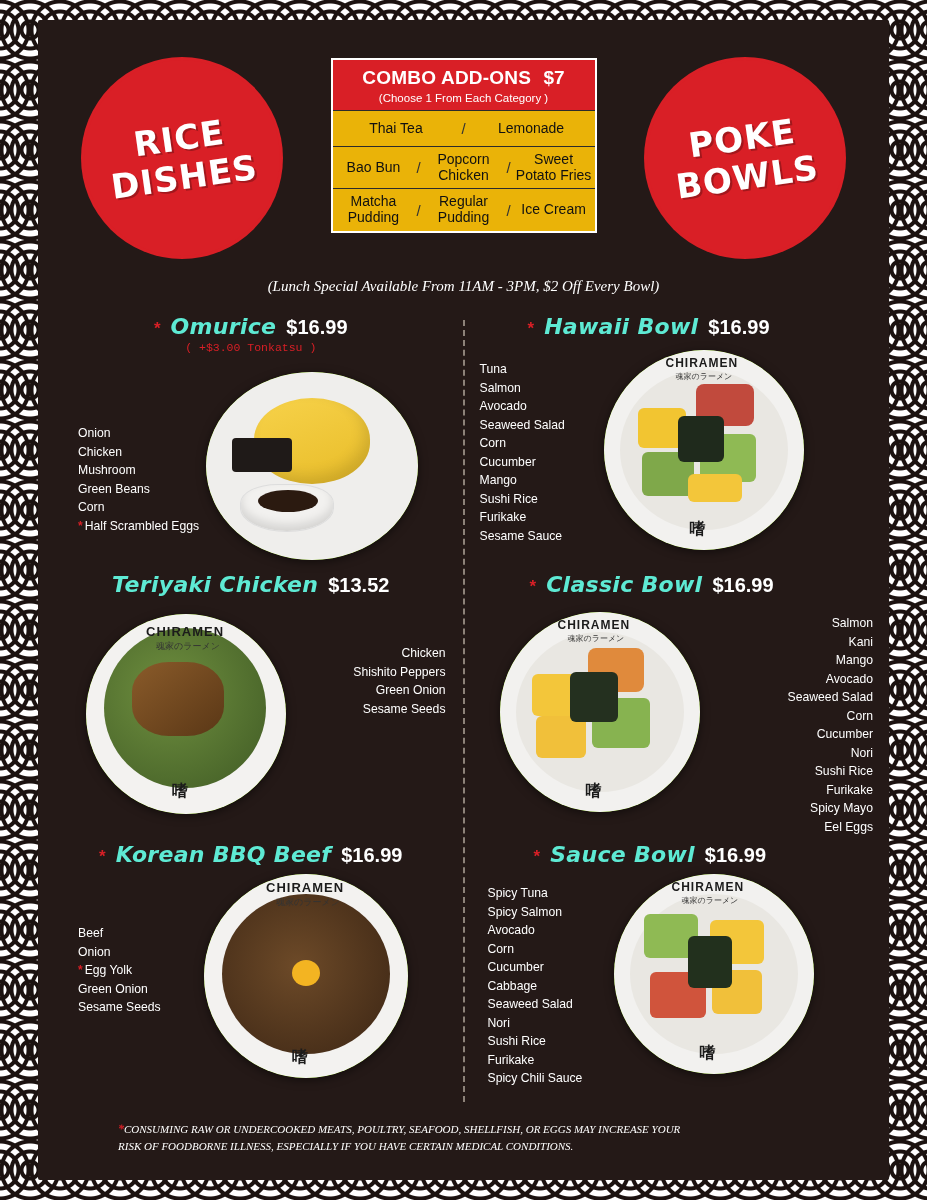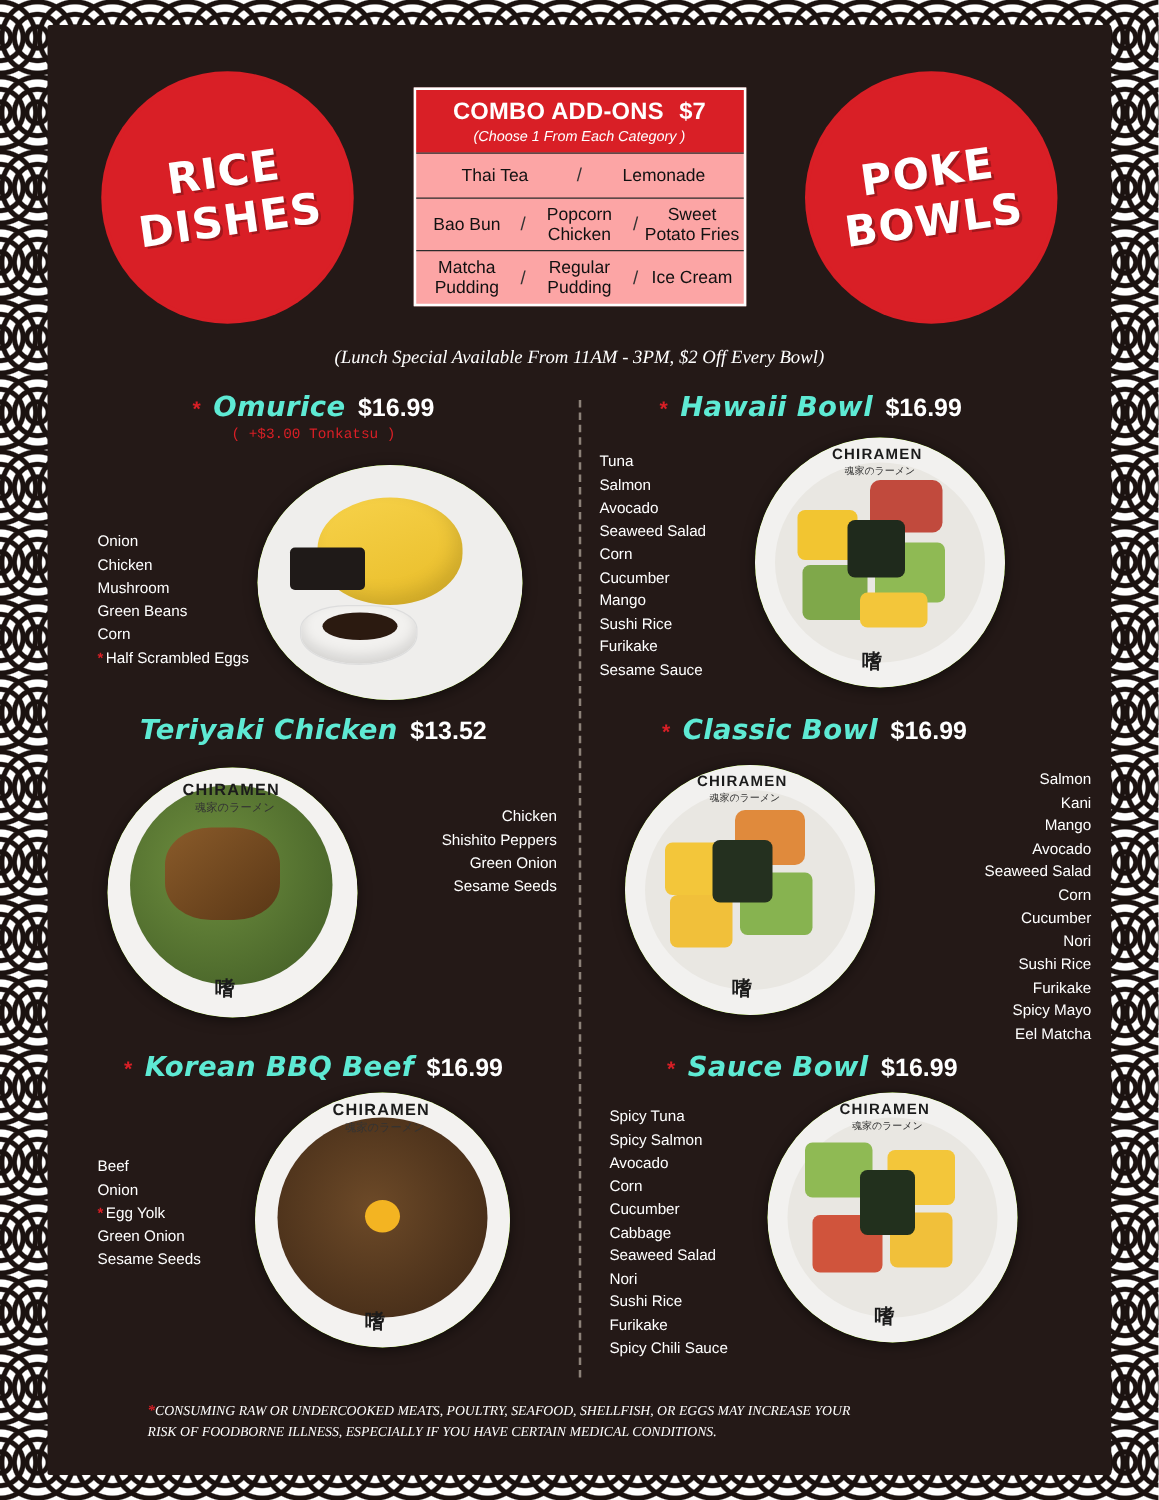--- a/index.html
+++ b/index.html
@@ -65,23 +65,23 @@
     line-height: 1.15;
     letter-spacing: 1px;
     text-shadow: 2px 2px 0 rgba(0,0,0,.25);
   }
   .stamp-text span { display: block; }
 
   
   .combo {
     position: absolute;
     left: 50%; transform: translateX(-50%);
-    top: 50px;
+    top: 38px;
     width: 266px;
-    background: #fca5a5;
+    background: #eab308;
     border: 2px solid #ffffff;
   }
   .combo-head {
     background: #d91f26;
     color: #fff;
     text-align: center;
     padding: 7px 4px 6px;
   }
   .combo-head .title {
     font-weight: bold;
@@ -89,21 +89,20 @@
     letter-spacing: .2px;
   }
   .combo-head .price {
     font-weight: bold;
     font-size: 19px;
     margin-left: 8px;
   }
   .combo-head .sub {
     font-size: 11.5px;
     margin-top: 3px;
-    font-style: italic;
   }
   .combo-row {
     display: flex;
     align-items: stretch;
     border-top: 1.5px solid #2b2b2b;
     color: #111;
     font-size: 14px;
     min-height: 36px;
   }
   .combo-cell {
@@ -435,21 +434,21 @@
             <li><span>Kani</span></li>
             <li><span>Mango</span></li>
             <li><span>Avocado</span></li>
             <li><span>Seaweed Salad</span></li>
             <li><span>Corn</span></li>
             <li><span>Cucumber</span></li>
             <li><span>Nori</span></li>
             <li><span>Sushi Rice</span></li>
             <li><span>Furikake</span></li>
             <li><span>Spicy Mayo</span></li>
-            <li><span>Eel Matcha</span></li>
+            <li><span>Eel Eggs</span></li>
           </ul>
         </div>
 
         <div class="item" style="height:250px;">
           <div class="item-head" style="padding-left:70px;">
             <span class="star">*</span>
             <span class="dish-name">Sauce Bowl</span>
             <span class="dish-price">$16.99</span>
           </div>
 

